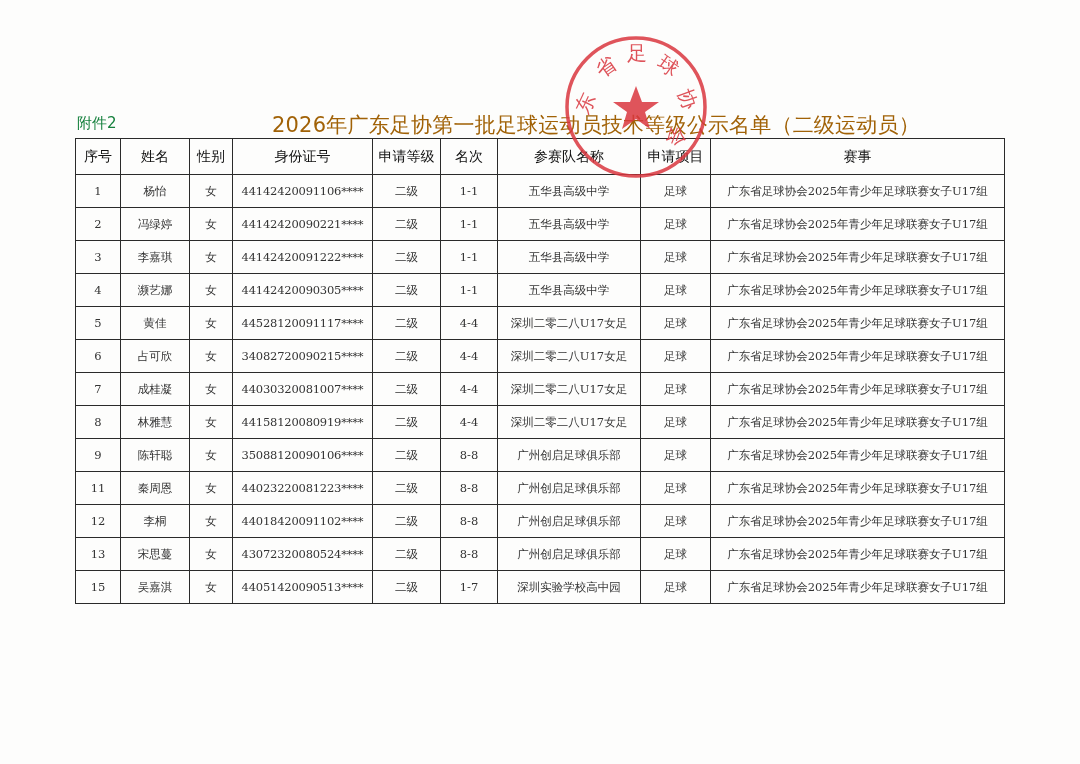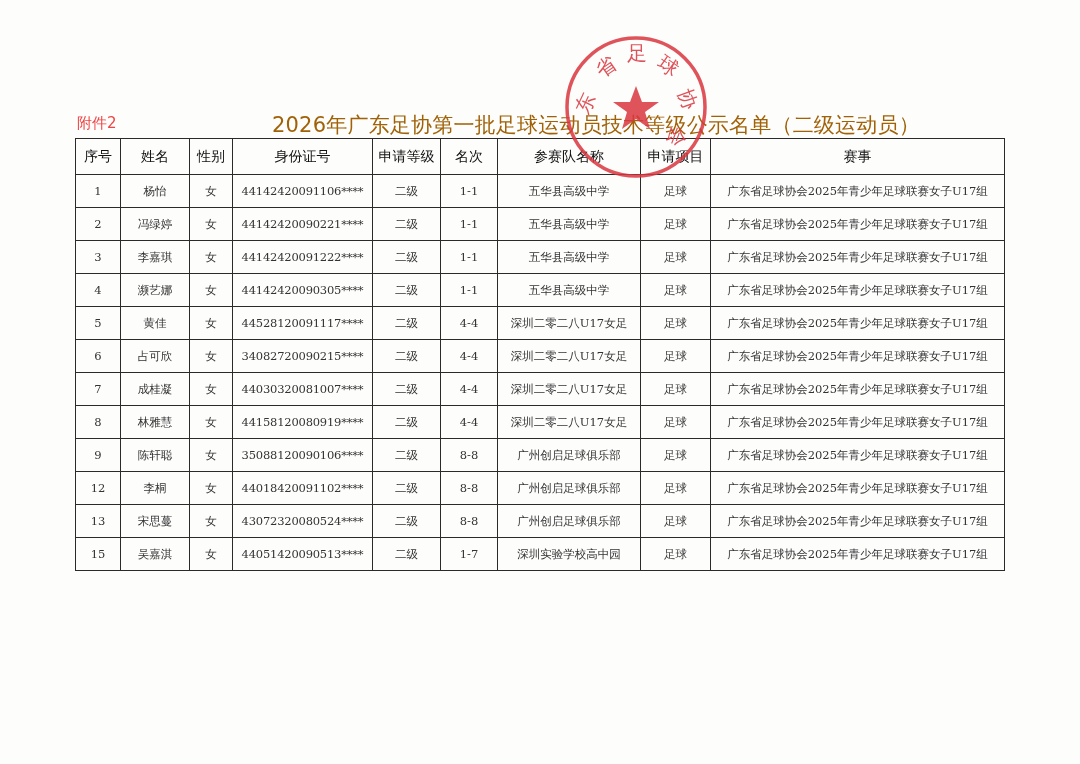--- a/index.html
+++ b/index.html
@@ -1,20 +1,20 @@
 <!DOCTYPE html>
 <html><head>
 <meta charset="utf-8">
 <style>
   html, body { margin: 0; padding: 0; }
   body {
     width: 1080px; height: 764px; background: #fdfdfc; position: relative; overflow: hidden;
     font-family: "DejaVu Serif", "Liberation Serif", serif; color: #222;
   }
-  .attach { position: absolute; left: 77px; top: 114px; font-size: 15px; font-family: "DejaVu Sans", "Liberation Sans", sans-serif; color:#ef4444; }
+  .attach { position: absolute; left: 77px; top: 114px; font-size: 15px; font-family: "DejaVu Sans", "Liberation Sans", sans-serif; color:#15803d; }
   .title { position: absolute; left: 272px; top: 111px; font-size: 21px; font-family: "DejaVu Sans", "Liberation Sans", sans-serif; color:#a16207; letter-spacing: 0.2px; }
   table.roster {
     position: absolute; left: 75px; top: 138px; width: 929px;
     border-collapse: collapse; table-layout: fixed;
   }
   table.roster th, table.roster td {
     border: 1.3px solid #2a2a2a; text-align: center; vertical-align: middle; padding: 0;
     overflow: hidden; white-space: nowrap;
   }
   table.roster th { height: 35px; font-size: 14px; font-weight: normal; font-family: Liberation Serif, serif; color:#111; }
@@ -151,20 +151,31 @@
         <td>陈轩聪</td>
         <td>女</td>
         <td class="id">35088120090106****</td>
         <td>二级</td>
         <td>8-8</td>
         <td>广州创启足球俱乐部</td>
         <td>足球</td>
         <td class="event">广东省足球协会2025年青少年足球联赛女子U17组</td>
       </tr>
       <tr>
+        <td>11</td>
+        <td>秦周恩</td>
+        <td>女</td>
+        <td class="id">44023220081223****</td>
+        <td>二级</td>
+        <td>8-8</td>
+        <td>广州创启足球俱乐部</td>
+        <td>足球</td>
+        <td class="event">广东省足球协会2025年青少年足球联赛女子U17组</td>
+      </tr>
+      <tr>
         <td>12</td>
         <td>李桐</td>
         <td>女</td>
         <td class="id">44018420091102****</td>
         <td>二级</td>
         <td>8-8</td>
         <td>广州创启足球俱乐部</td>
         <td>足球</td>
         <td class="event">广东省足球协会2025年青少年足球联赛女子U17组</td>
       </tr>

